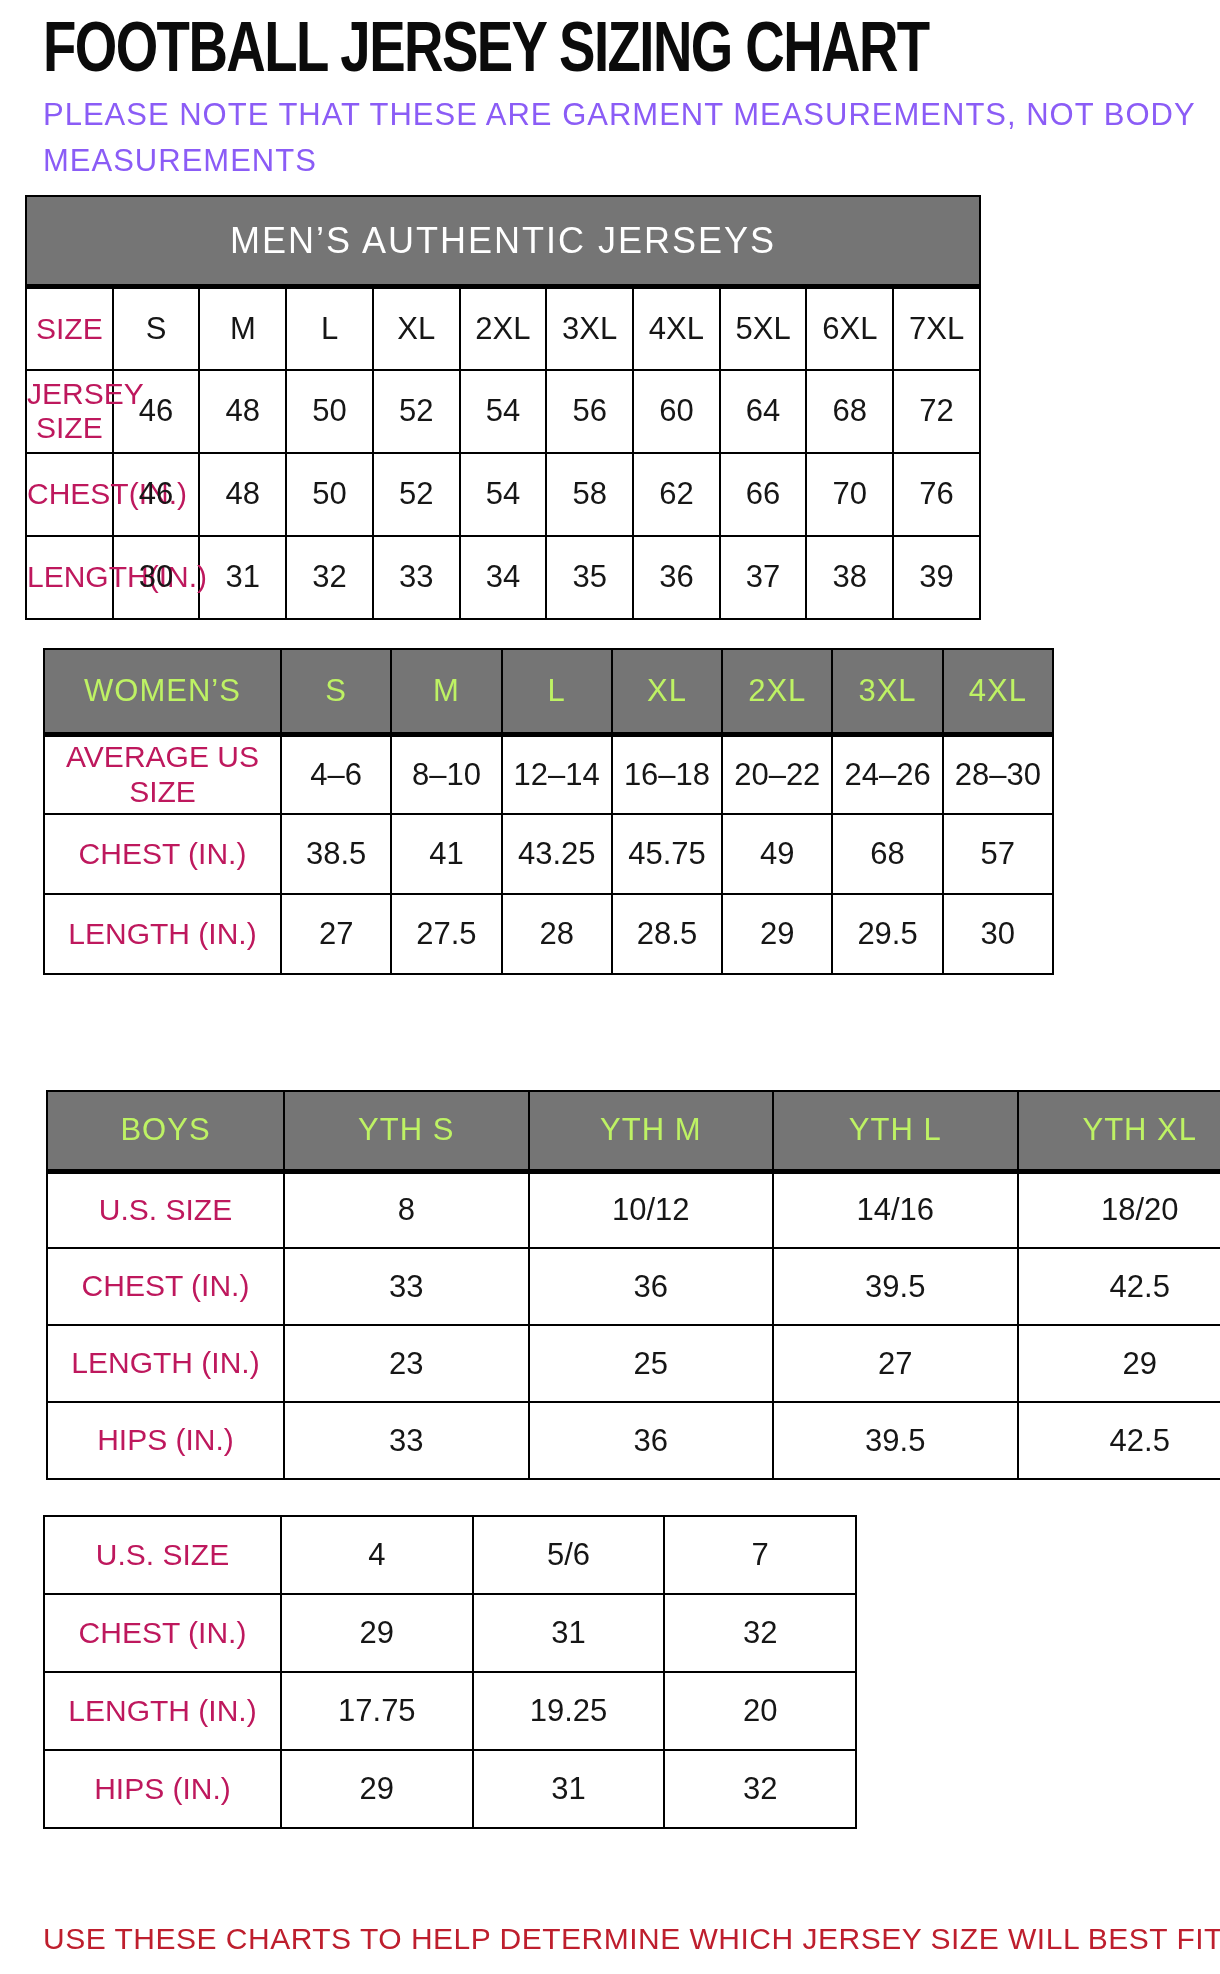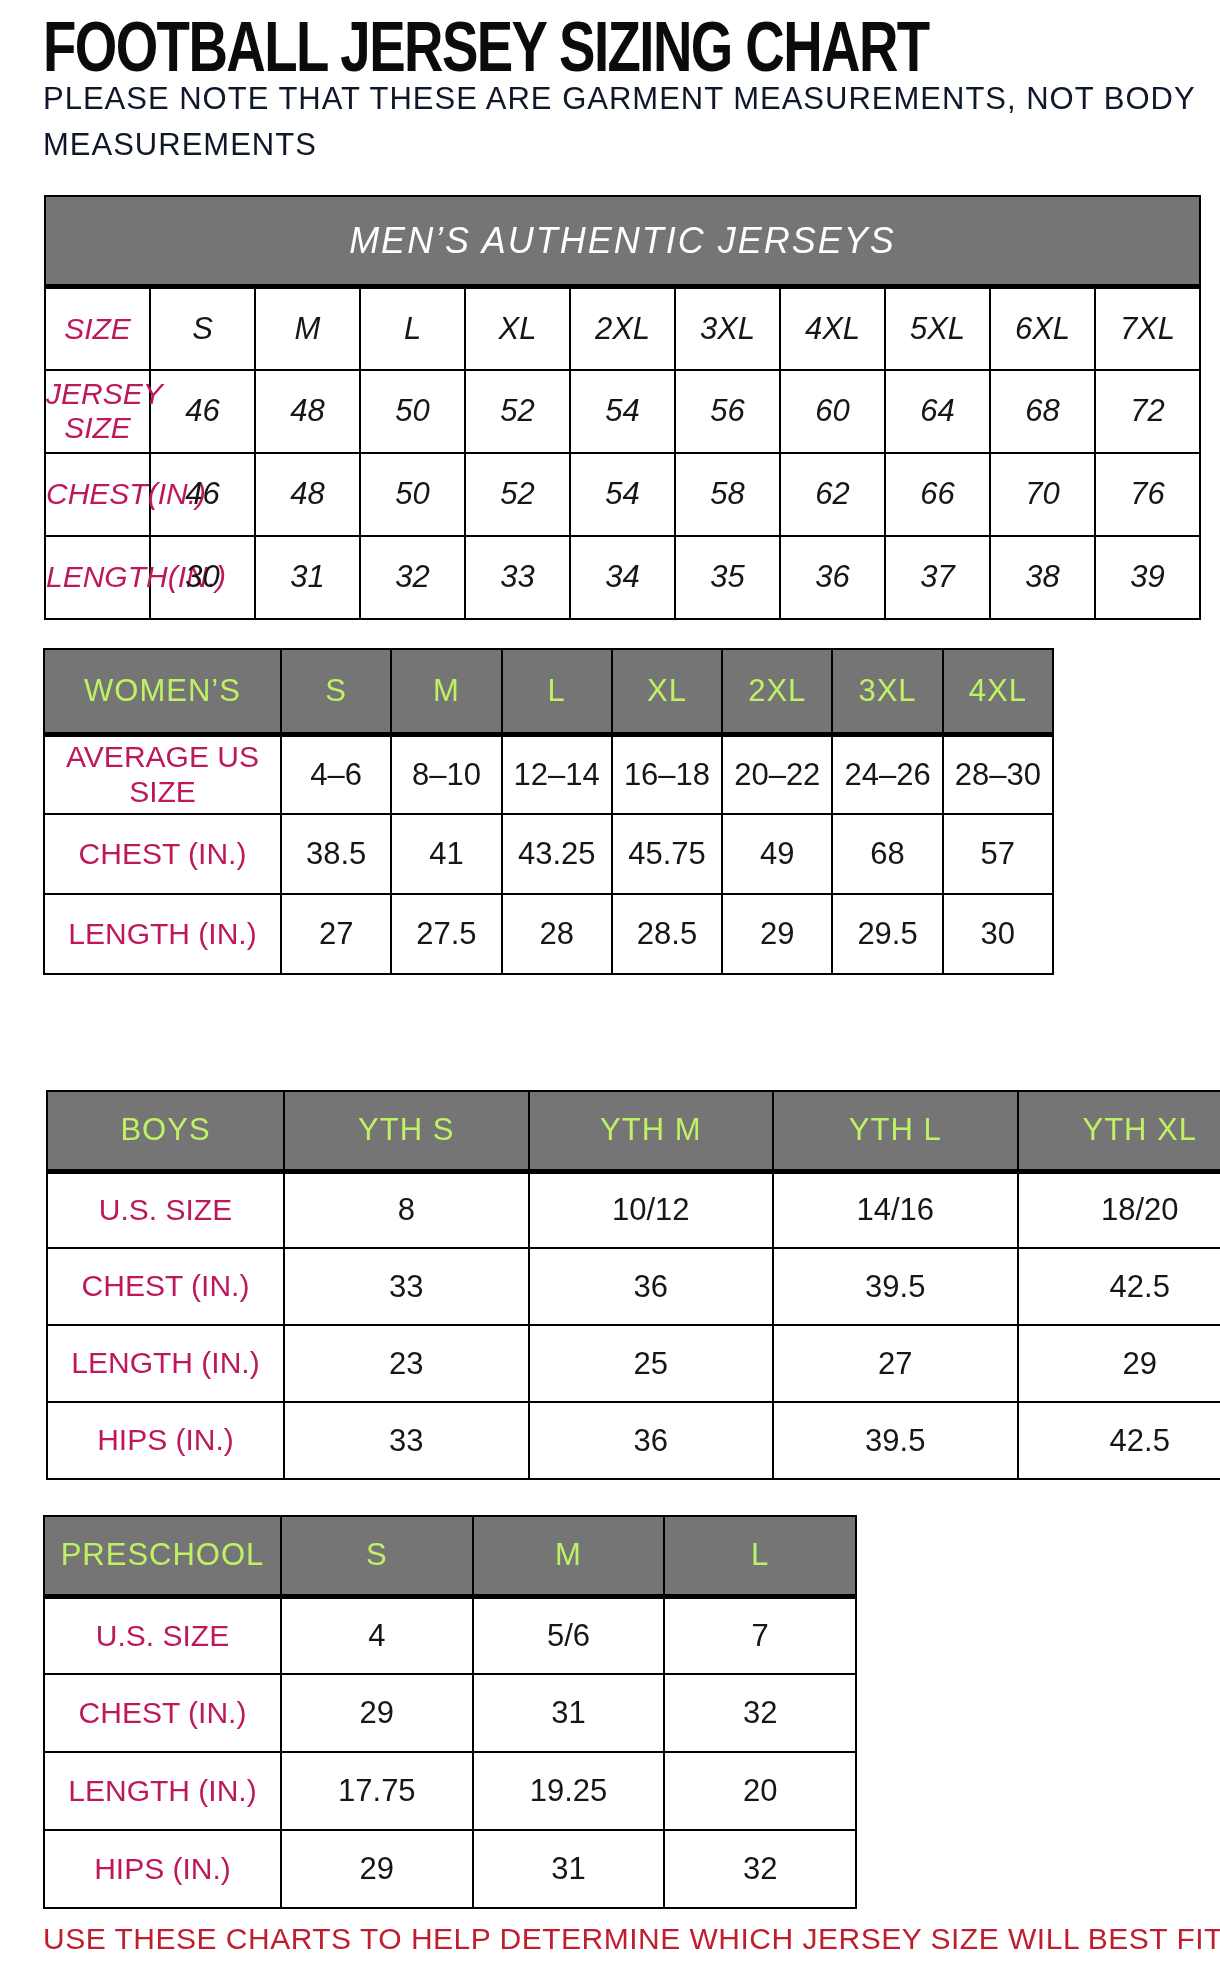--- a/index.html
+++ b/index.html
@@ -20,22 +20,22 @@
     letter-spacing:-2px;
     color:#0b0b0b;
     white-space:nowrap;
     transform:scaleX(0.78);
     transform-origin:left top;
     line-height:1.0;
   }
   .note{
     position:absolute;
     left:43px;
-    top:76px;
-    color:#0f172a;
+    top:92px;
+    color:#8b5cf6;
     font-size:31px;
     line-height:46px;
     letter-spacing:1px;
     font-weight:400;
   }
   .footer-note{
     position:absolute;
     left:43px;
     top:1922px;
     color:#be1e2d;
@@ -68,21 +68,21 @@
     border-bottom:5px solid #000000;
     height:87px;
   }
   .header-row th{
     background:#757575;
     color:#bef264;
     font-size:31px;
     letter-spacing:1px;
     border-bottom:5px solid #000000;
   }
-  #mens{left:44px;top:195px;width:1157px;font-style:italic;}
+  #mens{left:25px;top:195px;width:956px;}
   #mens tr{height:83px;}
   #womens{left:43px;top:648px;width:1011px;}
   #womens tr{height:80px;}
   #womens tr.header-row{height:85px;}
   #boys{left:46px;top:1090px;width:1217px;}
   #boys tr{height:77px;}
   #boys tr.header-row{height:80px;}
   #preschool{left:43px;top:1515px;width:814px;}
   #preschool tr{height:78px;}
   #preschool tr.header-row{height:80px;}
@@ -239,26 +239,20 @@
           <td>33</td>
           <td>36</td>
           <td>39.5</td>
           <td>42.5</td>
         </tr>
       </tbody>
   </table>
 
   <table class="tbl" id="preschool">
     <tbody>
-        <tr class="header-row">
-          <th class="label-col">PRESCHOOL</th>
-          <th>S</th>
-          <th>M</th>
-          <th>L</th>
-        </tr>
         <tr>
           <th class="row-label label-col">U.S. SIZE</th>
           <td>4</td>
           <td>5/6</td>
           <td>7</td>
         </tr>
         <tr>
           <th class="row-label label-col">CHEST (IN.)</th>
           <td>29</td>
           <td>31</td>

